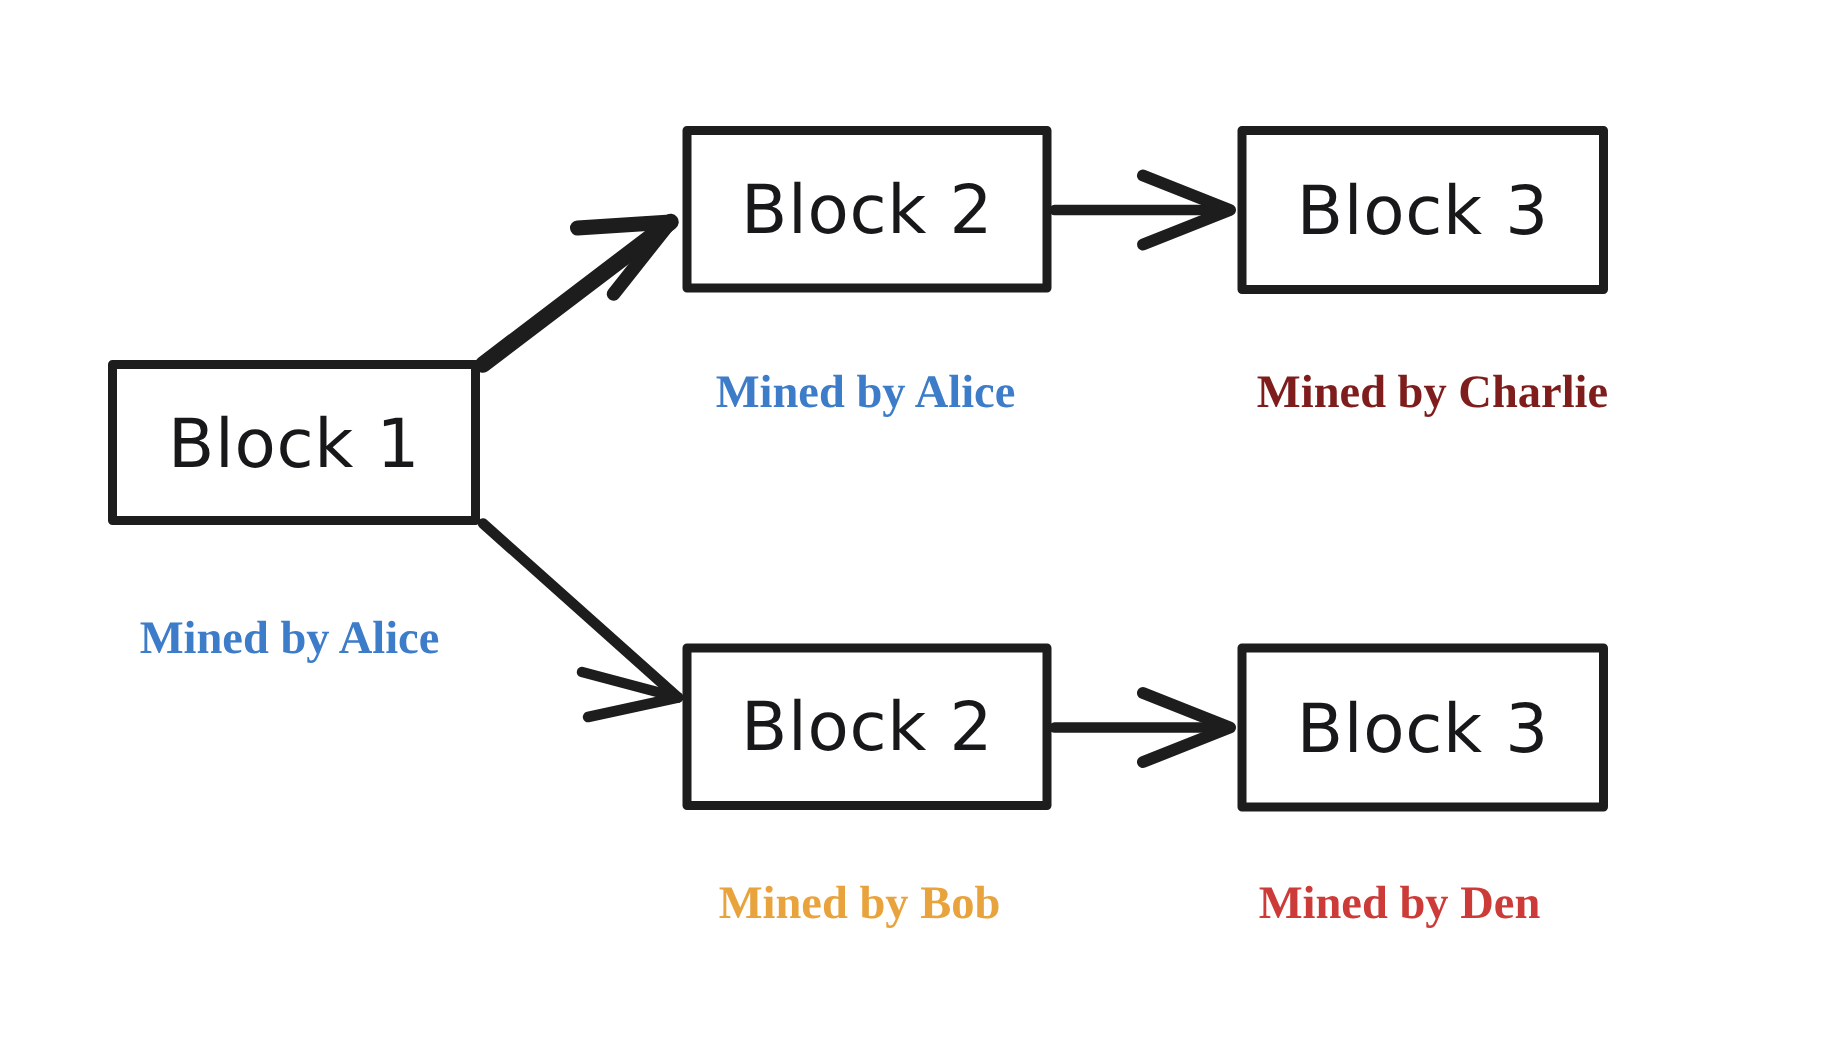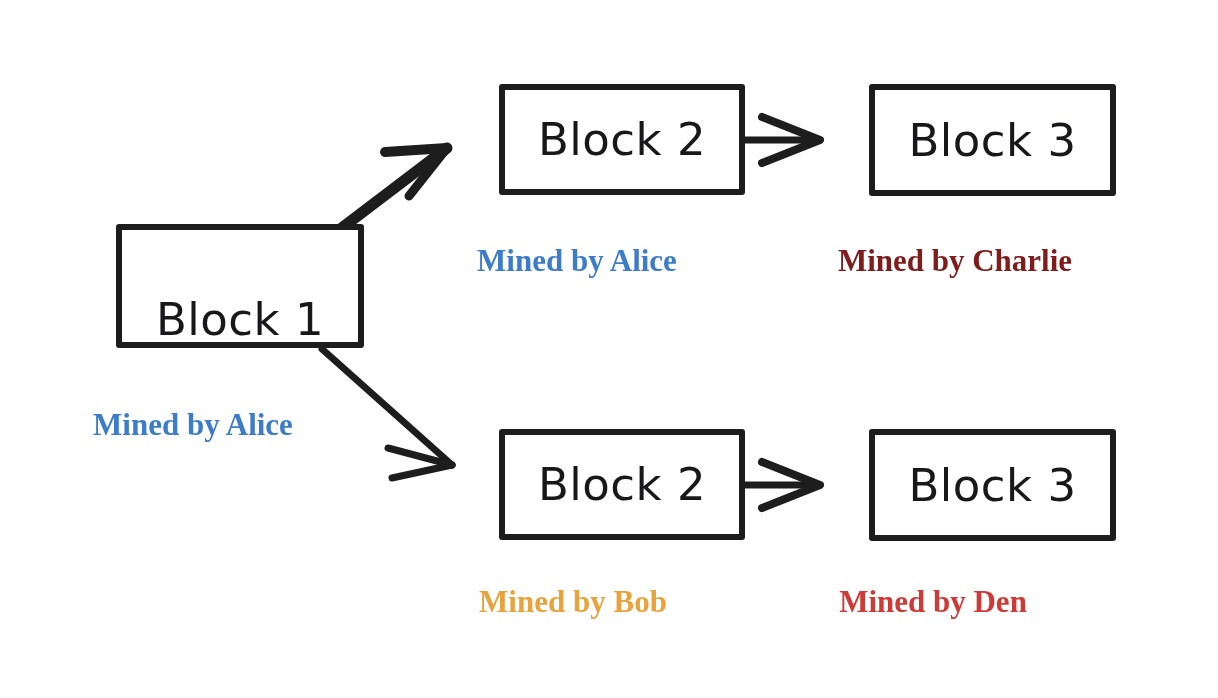--- a/index.html
+++ b/index.html
@@ -29,21 +29,20 @@
   .block {
     position: absolute;
     box-sizing: border-box;
     background: #ffffff;
     border: 6px solid #1d1d1d;
     border-radius: 3px;
     display: flex;
     align-items: center;
     justify-content: center;
     z-index: 3;
-    margin-left: 44px;
   }
   .block-label {
     font-family: "DejaVu Sans", sans-serif;
     font-size: 45px;
     font-weight: 400;
     letter-spacing: 0.5px;
     color: #18181a;
     white-space: nowrap;
     line-height: 1;
   }
@@ -84,21 +83,21 @@
       </g>
 
       <g>
         <path d="M 703 485 L 820 485" stroke-width="7"></path>
         <path d="M 762 462 L 820 485 L 762 508" stroke-width="8"></path>
       </g>
 
     </g>
   </svg>
 
-  <div class="block" style="left:72px; top:224px; width:248px; height:124px;align-items:flex-end;">
+  <div class="block" style="left:72px; top:240px; width:248px; height:110px;">
     <span class="block-label">Block 1</span>
   </div>
 
   <div class="block" style="left:455px; top:84px; width:246px; height:111px;">
     <span class="block-label">Block 2</span>
   </div>
 
   <div class="block" style="left:825px; top:84px; width:247px; height:112px;">
     <span class="block-label">Block 3</span>
   </div>

